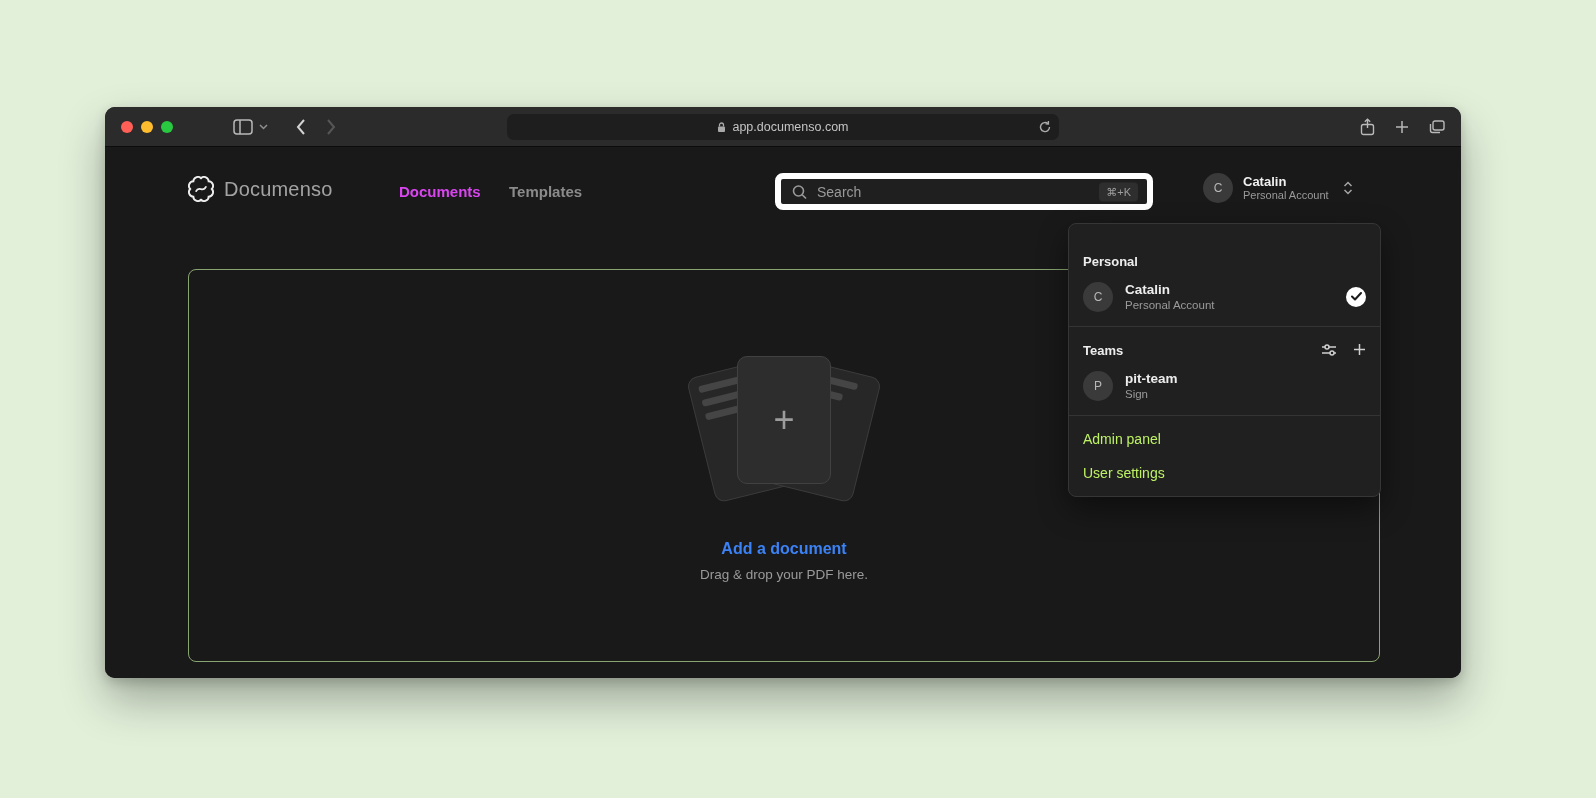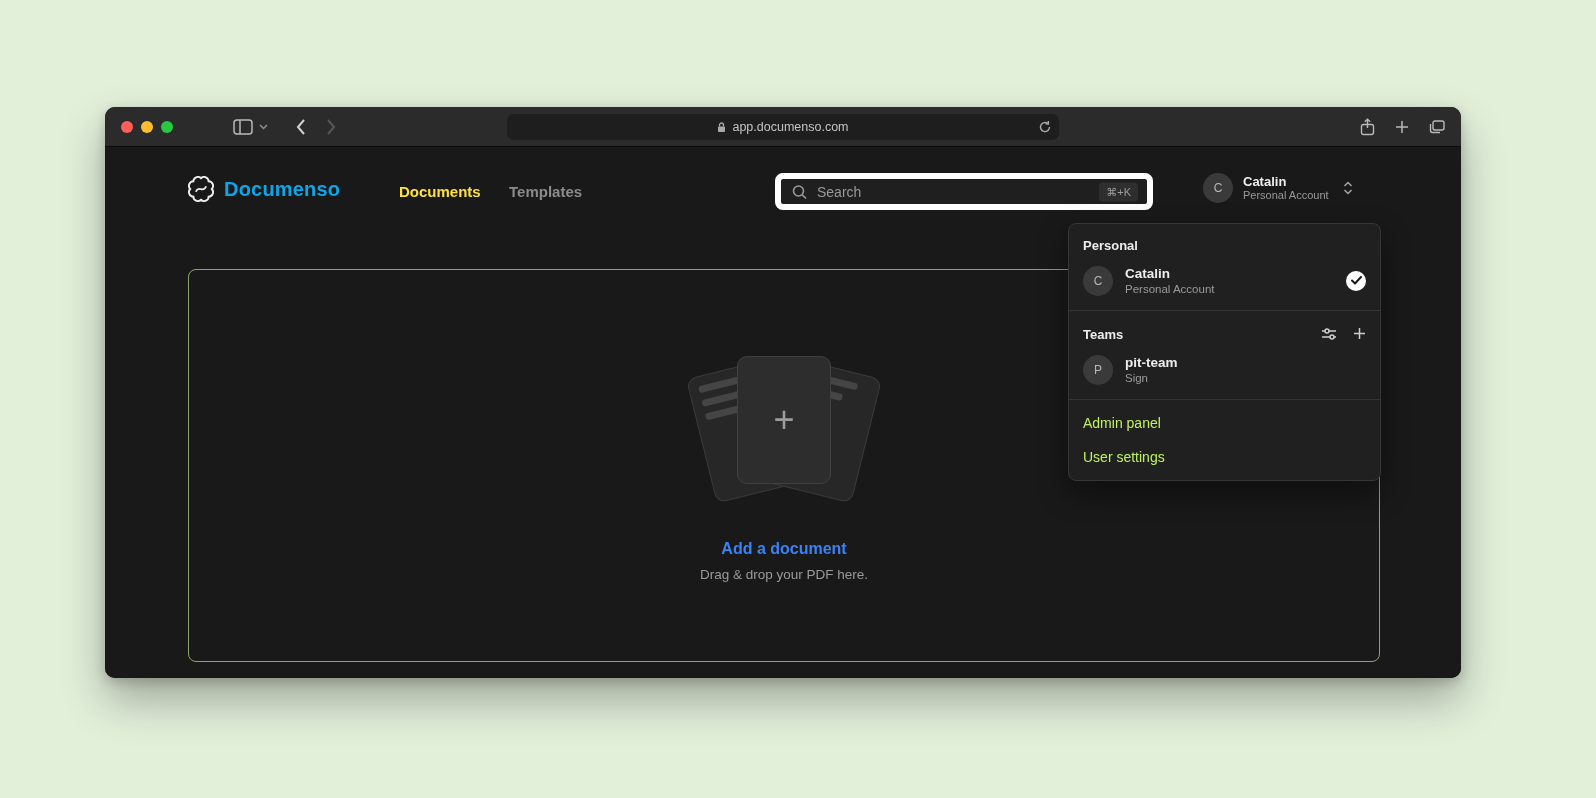--- a/index.html
+++ b/index.html
@@ -32,24 +32,24 @@
             color:#c4c4c4; font-size:12.5px; }
   .urlbar .lock { color:#a9a9a9; display:flex; }
   .reload { position:absolute; right:8px; top:50%; transform:translateY(-50%); color:#ababab; display:flex; }
 
   .tb-right { position:absolute; right:16px; top:0; height:40px; display:flex; align-items:center; gap:20px; color:#bdbdbd; }
 
   
   .content { position:relative; width:100%; height:531px; background:#191919; }
 
   .brand { position:absolute; left:83px; top:29px; display:flex; align-items:center; gap:10px; cursor:pointer; }
-  .brand-name { color:#0ea5e9; font-size:20px; font-weight:700; letter-spacing:.2px; }
+  .brand-name { color:#a3a3a3; font-size:20px; font-weight:400; letter-spacing:.2px; }
 
   .nav-item { position:absolute; top:36px; font-size:15px; font-weight:600; cursor:pointer; }
-  .nav-documents { left:294px; color:#fde047; }
+  .nav-documents { left:294px; color:#d946ef; }
   .nav-templates { left:404px; color:#8b8b8b; }
 
   .search { position:absolute; left:670px; top:26px; width:378px; height:37px;
             background:#1f1f1f; border:6px solid #ffffff; border-radius:8px; }
   .search input { position:absolute; left:36px; top:0; width:280px; height:100%;
                   background:transparent; border:none; outline:none; color:#e5e5e5; font-size:14px;
                   font-family:"Liberation Sans","DejaVu Sans",sans-serif; }
   .search input::placeholder { color:#9a9a9a; }
   .search .mag { position:absolute; left:11px; top:50%; transform:translateY(-50%); color:#9a9a9a; display:flex; }
   .kbd { position:absolute; right:9px; top:50%; transform:translateY(-50%);
@@ -58,21 +58,21 @@
   .account { position:absolute; left:1098px; top:26px; display:flex; align-items:center; gap:10px; cursor:pointer; }
   .avatar { width:30px; height:30px; border-radius:50%; background:#3a3a3a; color:#b7b7b7;
             display:flex; align-items:center; justify-content:center; font-size:12px; }
   .acct-name { color:#f0f0f0; font-size:13px; font-weight:700; line-height:15px; }
   .acct-sub { color:#9a9a9a; font-size:11px; line-height:13px; }
   .updown { color:#a5a5a5; display:flex; margin-left:4px; }
 
   
   .menu { position:absolute; left:963px; top:76px; width:313px; z-index:30;
           background:#202020; border:1px solid #363636; border-radius:8px;
-          box-shadow:0 12px 30px rgba(0,0,0,.45); padding:4px 0 6px; }
+          box-shadow:0 12px 30px rgba(0,0,0,.45); padding:20px 0 6px; }
   .menu-label { padding:10px 14px 4px; color:#ededed; font-size:13px; font-weight:700; }
   .menu-acct { display:flex; align-items:center; gap:12px; padding:8px 14px; cursor:pointer; }
   .menu-acct .avatar { width:30px; height:30px; }
   .m-name { color:#ededed; font-size:13.5px; font-weight:600; line-height:17px; }
   .m-sub { color:#9a9a9a; font-size:11.5px; line-height:14px; }
   .spacer { flex:1; }
   .check { width:20px; height:20px; border-radius:50%; background:#ffffff; display:flex; align-items:center; justify-content:center; }
   .menu-sep { height:1px; background:#343434; margin:6px 0; }
   .teams-head { display:flex; align-items:flex-start; padding:10px 14px 4px; }
   .teams-head .menu-label-inline { color:#ededed; font-size:13px; font-weight:700; }

